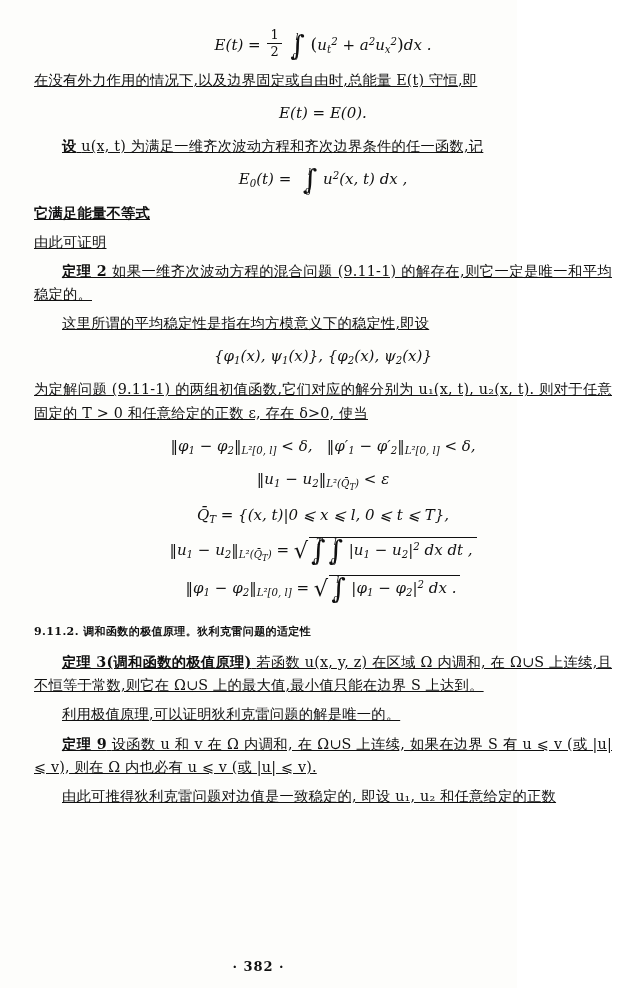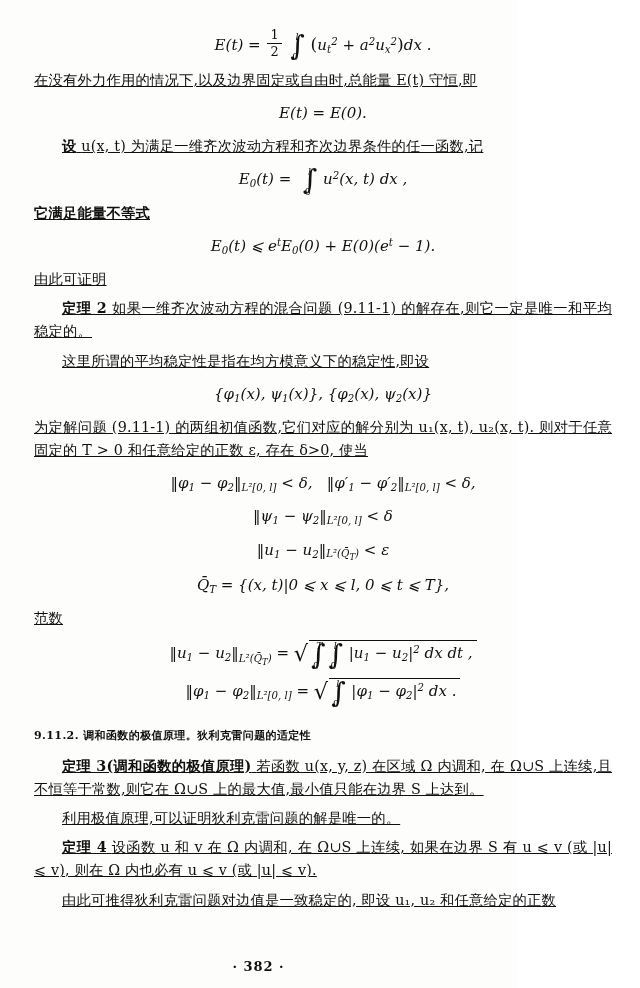--- a/index.html
+++ b/index.html
@@ -160,58 +160,51 @@
     </p>
 
     <div class="formula">
       E<span class="sub">0</span>(t)&nbsp;=&nbsp;
       <span class="intg">∫<span class="lim-top">l</span><span class="lim-bot">0</span></span>
       u<span class="sup">2</span>(x, t) dx ,
     </div>
 
     <p class="para bold">它满足能量不等式</p>
 
-    <div class="formula">
-      E<span class="sub">0</span>(t)&nbsp;⩽&nbsp;e<span class="sup">t</span>E<span class="sub">0</span>(0) + E(0)(e<span class="sup">t</span> − 1).
-    </div>
 
     <p class="para">由此可证明</p>
 
     <p class="para indent">
       <span class="bold">定理 2</span>
       <span>如果一维齐次波动方程的混合问题 (9.11-1) 的解存在,则它一定是唯一和平均稳定的。</span>
     </p>
 
     <p class="para indent">这里所谓的平均稳定性是指在均方模意义下的稳定性,即设</p>
 
     <div class="formula">
       {φ<span class="sub">1</span>(x), ψ<span class="sub">1</span>(x)}, {φ<span class="sub">2</span>(x), ψ<span class="sub">2</span>(x)}
     </div>
 
     <p class="para">为定解问题 (9.11-1) 的两组初值函数,它们对应的解分别为 u₁(x, t), u₂(x, t). 则对于任意固定的 T &gt; 0 和任意给定的正数 ε, 存在 δ&gt;0, 使当</p>
 
     <div class="formula">
       ‖φ<span class="sub">1</span> − φ<span class="sub">2</span>‖<span class="sub">L²[0, l]</span> &lt; δ,&nbsp;&nbsp;
       ‖φ′<span class="sub">1</span> − φ′<span class="sub">2</span>‖<span class="sub">L²[0, l]</span> &lt; δ,
     </div>
-    <div class="formula">
-      ‖ψ<span class="sub">1</span> − ψ<span class="sub">2</span>‖<span class="sub">L²[0, l]</span> &lt; δ
-    </div>
 
 
     <div class="formula">
       ‖u<span class="sub">1</span> − u<span class="sub">2</span>‖<span class="sub">L²(Q̄<sub>T</sub>)</span> &lt; ε
     </div>
 
 
     <div class="formula">
       Q̄<span class="sub">T</span> = {(x, t)|0 ⩽ x ⩽ l, 0 ⩽ t ⩽ T},
     </div>
 
-    <p class="para">范数</p>
 
     <div class="formula">
       ‖u<span class="sub">1</span> − u<span class="sub">2</span>‖<span class="sub">L²(Q̄<sub>T</sub>)</span> =
       <span class="sqrt-sign">√</span><span class="sqrt">
         <span class="intg">∫<span class="lim-top">T</span><span class="lim-bot">0</span></span><span class="intg">∫<span class="lim-top">l</span><span class="lim-bot">0</span></span>
         |u<span class="sub">1</span> − u<span class="sub">2</span>|<span class="sup">2</span> dx dt ,
       </span>
     </div>
 
     <div class="formula">
@@ -225,21 +218,21 @@
     <h2 class="section-head">9.11.2. 调和函数的极值原理。狄利克雷问题的适定性</h2>
 
     <p class="para indent">
       <span class="bold">定理 3(调和函数的极值原理)</span>
       <span>若函数 u(x, y, z) 在区域 Ω 内调和, 在 Ω∪S 上连续,且不恒等于常数,则它在 Ω∪S 上的最大值,最小值只能在边界 S 上达到。</span>
     </p>
 
     <p class="para indent">利用极值原理,可以证明狄利克雷问题的解是唯一的。</p>
 
     <p class="para indent">
-      <span class="bold">定理 4</span>
+      <span class="bold">定理 9</span>
       <span>设函数 u 和 v 在 Ω 内调和, 在 Ω∪S 上连续, 如果在边界 S 有 u ⩽ v (或 |u| ⩽ v), 则在 Ω 内也必有 u ⩽ v (或 |u| ⩽ v).</span>
     </p>
 
     <p class="para indent">由此可推得狄利克雷问题对边值是一致稳定的, 即设 u₁, u₂ 和任意给定的正数</p>
 
   </div>
 
   <div class="page-num">· 382 ·</div>
 </div>
 

